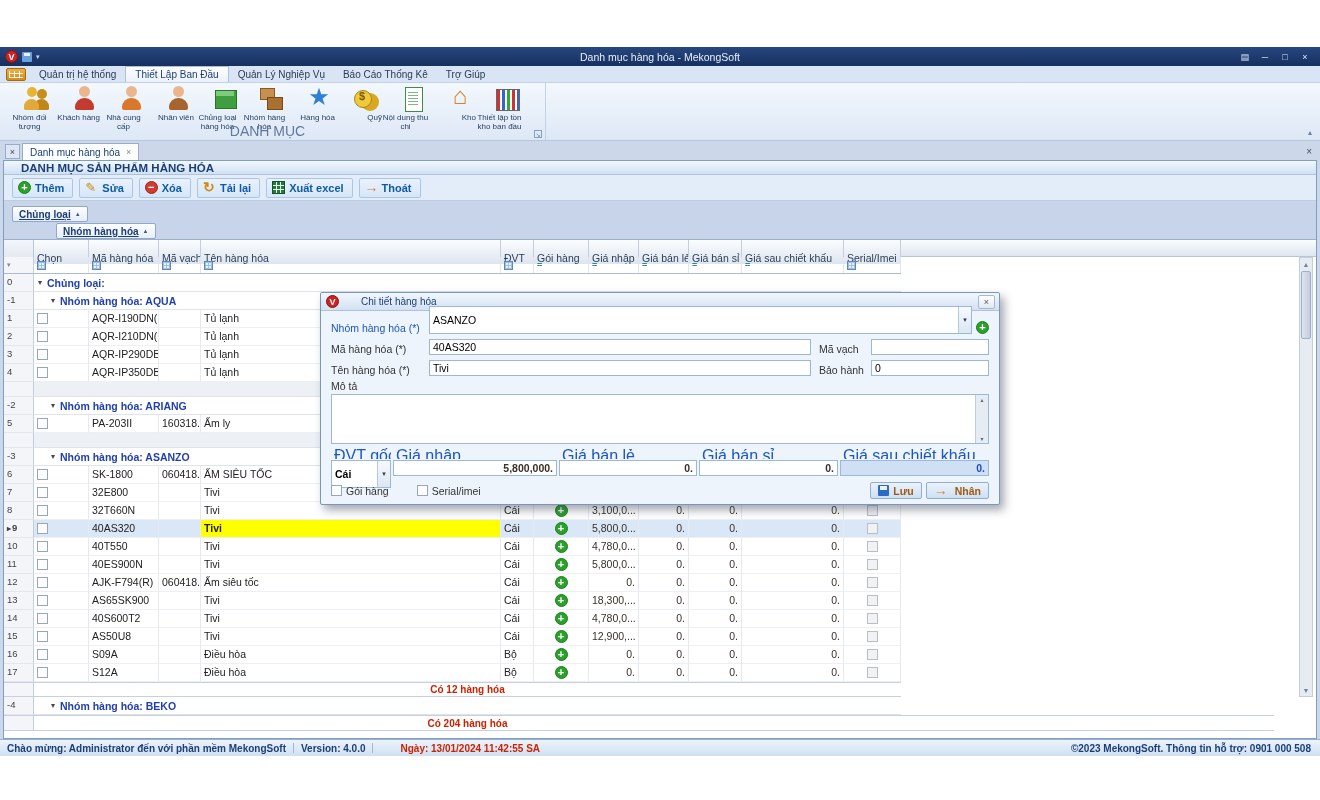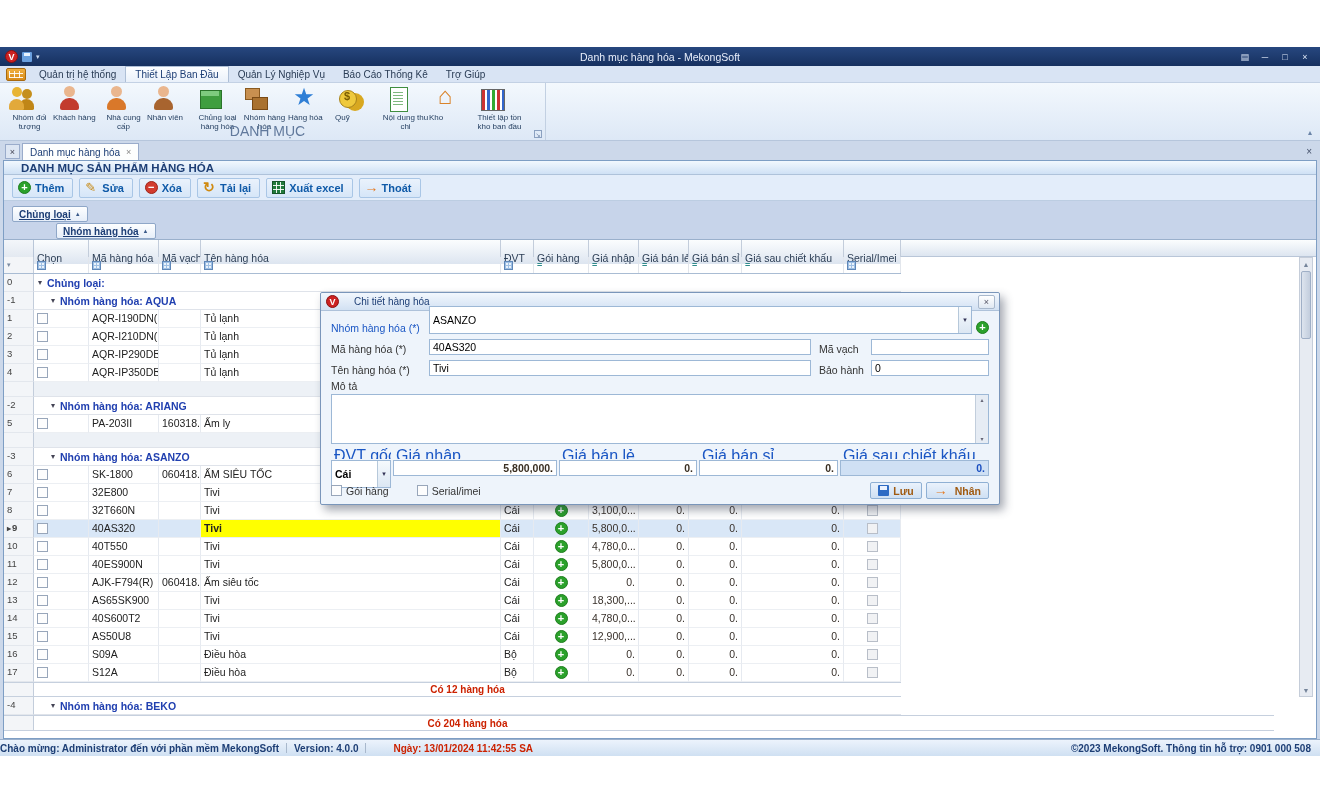--- a/index.html
+++ b/index.html
@@ -29,21 +29,21 @@
     repeating-linear-gradient(0deg, rgba(255,255,255,.9) 0 1px, transparent 1px 4px),
     repeating-linear-gradient(90deg, rgba(255,255,255,.9) 0 1px, transparent 1px 5px); }
   .tab { height:16px; padding:0 9px; display:flex; align-items:center; font-size:10px; color:#2a3c55; }
   .tab.on { background:linear-gradient(#fdfeff,#eaf1fa); border:1px solid #aebfd6; border-bottom:none; color:#1d3e75; }
 
   
   .ribbon { position:absolute; top:83px; left:0; width:100%; height:58px;
     background:linear-gradient(#f3f8fd,#dde8f6); border-bottom:1px solid #b6c6dc; }
   .rgroup { position:absolute; left:4px; top:0; width:542px; height:100%; border-right:1px solid #c2d0e2; }
   .ritems { display:flex; align-items:flex-start; padding:2px 2px 0 2px; }
-  .ritem { width:47px; min-height:42px; display:flex; flex-direction:column; align-items:flex-start; padding-top:1px; }
+  .ritem { width:47px; min-height:42px; display:flex; flex-direction:column; align-items:flex-end; padding-top:1px; }
   .rlabel { font-size:8px; color:#1f3a5c; text-align:center; line-height:9px; margin-top:1px; }
   .rgname { position:absolute; bottom:1px; left:0; right:14px; text-align:center; font-size:14px; color:#61799c; }
   .launcher { position:absolute; right:3px; bottom:2px; width:8px; height:8px; border:1px solid #8aa0c0; font-size:6px;
     color:#61799c; display:flex; align-items:center; justify-content:center; }
   .rcollapse { position:absolute; right:8px; bottom:3px; font-size:8px; color:#6a84a8; }
 
   
   .ric { width:32px; height:26px; position:relative; display:block; }
   .people-gold::before { content:""; position:absolute; left:6px; top:1px; width:10px; height:10px; border-radius:50%;
     background:#e8b434; box-shadow:10px 2px 0 #c58f1c; }
@@ -182,30 +182,30 @@
   .va { height:12px; display:flex; align-items:center; justify-content:center; font-size:7px; color:#75849a; }
   .va.bot { position:absolute; bottom:0; left:0; right:0; }
   .vthumb { position:absolute; left:1px; right:1px; top:13px; height:68px;
     background:linear-gradient(90deg,#dde4ee,#c2cddd); border:1px solid #9fafc6; border-radius:2px; }
 
   
   .statusbar { position:absolute; top:739px; left:0; width:100%; height:17px;
     background:linear-gradient(#ecf3fc,#cfe0f2); border-top:1px solid #9ab0cc; display:flex; align-items:center;
     font-size:10px; color:#1d3e75; font-weight:bold; }
   .statusbar .sep { width:1px; height:10px; background:#a8b8cc; margin:0 7px; }
-  .st-left { display:flex; align-items:center; }
+  .st-left { padding-left:7px; display:flex; align-items:center; }
   .st-date { color:#cc2200;margin-left:20px; }
   .st-right { margin-left:auto; padding-right:9px; }
 
   
   .modal { position:absolute; left:320px; top:292px; width:680px; height:213px; background:#eef4fb;
     border:1px solid #7a96ba; border-radius:2px; box-shadow:4px 5px 10px rgba(50,60,80,.45); z-index:50; }
   .mtitle { height:18px; background:linear-gradient(#f2f7fd,#d2e1f3); border-bottom:1px solid #aec2da;
     display:flex; align-items:center; padding:0 4px 0 5px; border-radius:2px 2px 0 0; }
-  .mtext { font-size:10px; color:#1d3e75; margin-left:15px;text-align:center; }
+  .mtext { font-size:10px; color:#1d3e75; margin-left:22px;text-align:center; }
   .mclose { margin-left:auto; width:17px; height:14px; border:1px solid #a8b8cc; background:linear-gradient(#fff,#dfe8f2);
     display:flex; align-items:center; justify-content:center; font-size:9px; color:#556; border-radius:2px; }
   .mbody { padding:6px 10px 0 10px; }
   .mrow { display:flex; align-items:flex-end; height:17px; margin-bottom:4px; }
   .mlabel { width:98px; font-size:10.5px; color:#333; flex:none; }
   .mlabel.blue { color:#1a56c4; }
   .mlabel2 { width:52px; margin-left:8px; font-size:10.5px; color:#333; flex:none; }
   .min { border:1px solid #9db8d6; height:16px; font-family:inherit; font-size:10.5px; padding:0 3px; background:#fff; }
   .w382 { width:382px; }
   .flex1 { flex:1; min-width:0; }

